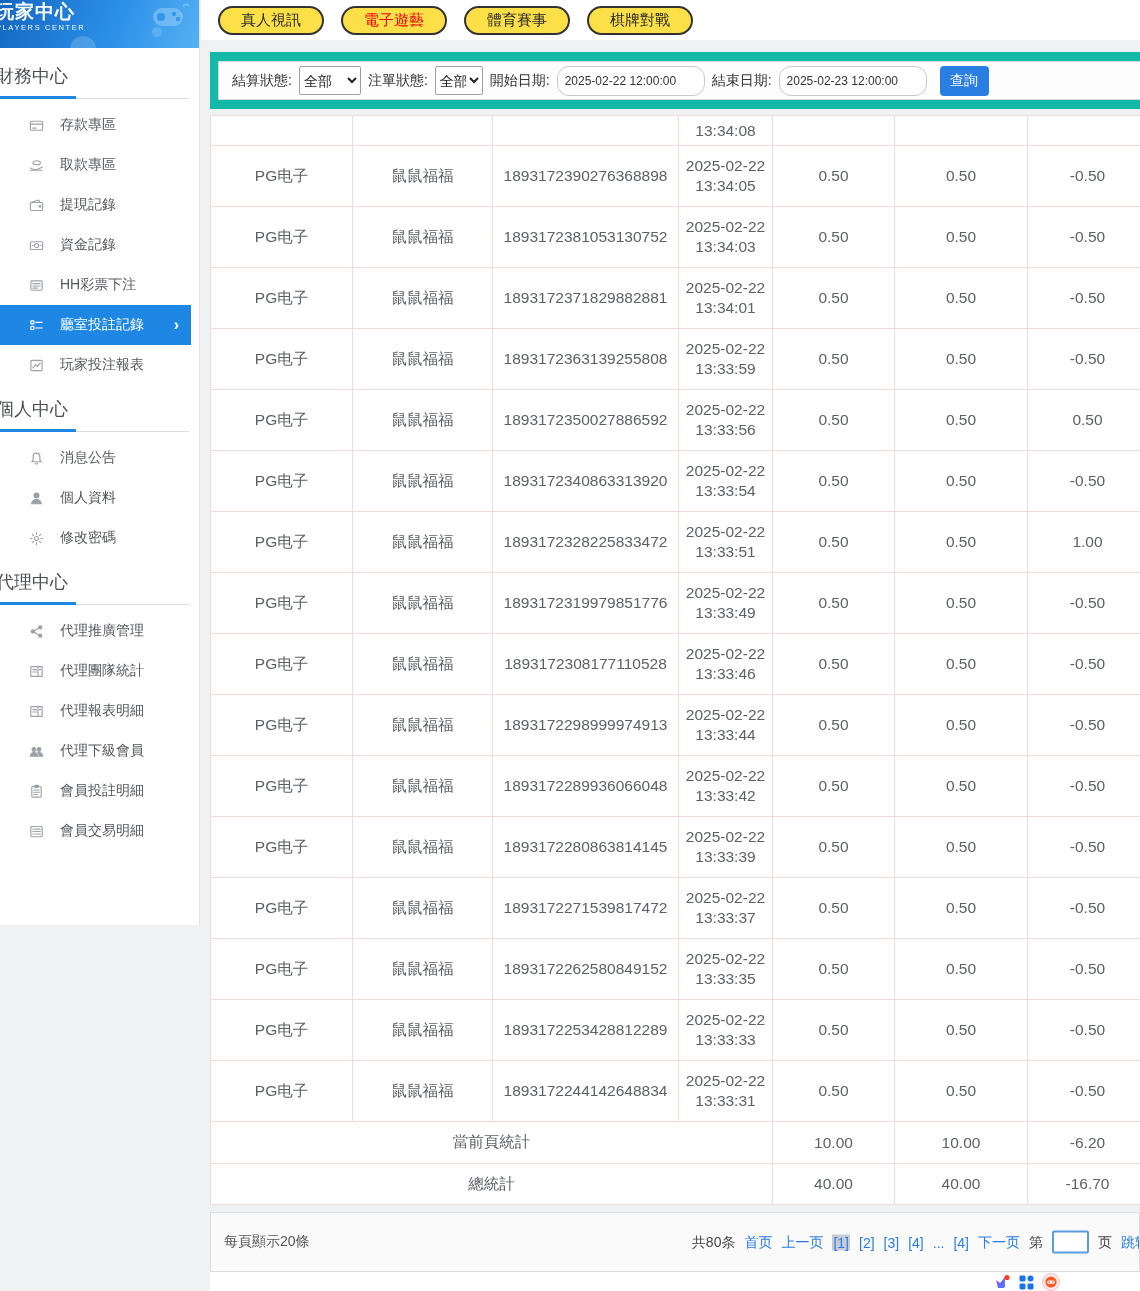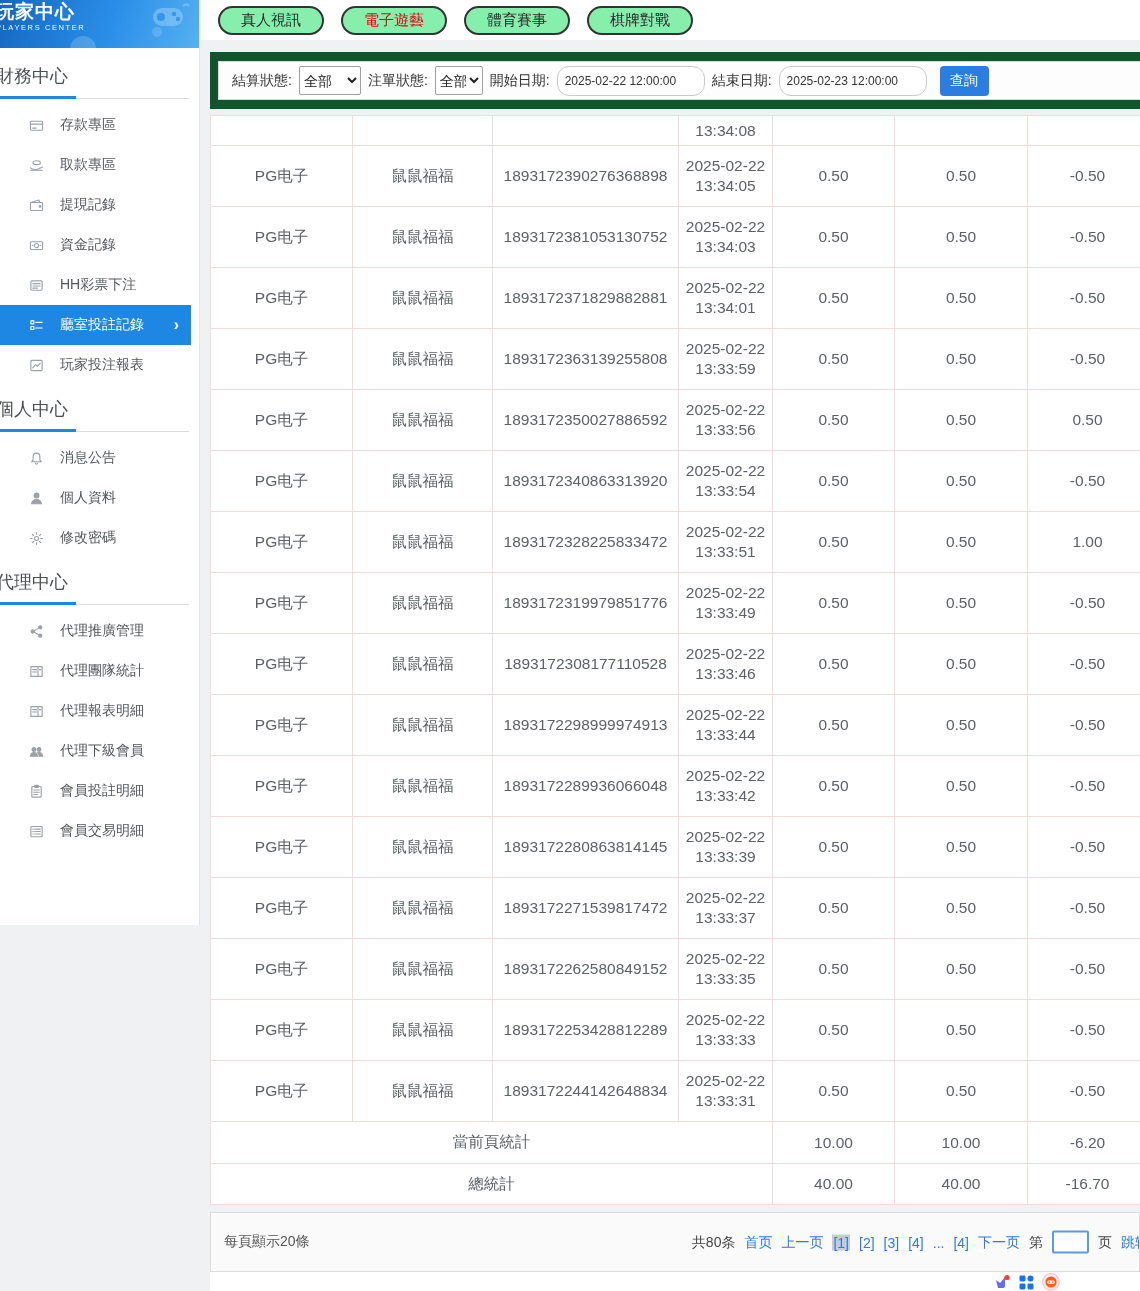--- a/index.html
+++ b/index.html
@@ -38,26 +38,26 @@
   .side-item.selected { background:#1e87e4; color:#fff; width:191px; }
   .side-item.selected .s-icon { color:#fff; }
   .chev { position:absolute; right:12px; font-size:16px; font-weight:bold; color:#fff; }
   
   .tabbar {
     position:absolute; left:201px; top:0; width:939px; height:40px; background:#fff;
     display:flex; align-items:center; gap:17px; padding-left:17px;
   }
   .tab-pill {
     height:29px; padding:0 21px; border:2px solid #333; border-radius:16px;
-    background:#86efac; display:flex; align-items:center; font-size:15px; color:#2b2b2b;
+    background:#fde047; display:flex; align-items:center; font-size:15px; color:#2b2b2b;
     font-family:Liberation Sans, sans-serif; cursor:pointer; white-space:nowrap;
   }
   .tab-pill.selected { color:#e60012; }
   
-  .filter-panel { position:absolute; left:210px; top:52px; width:930px; height:57px; background:#14532d; }
+  .filter-panel { position:absolute; left:210px; top:52px; width:930px; height:57px; background:#14b8a6; }
   .filter-box {
     position:absolute; left:8px; top:9px; right:-2px; height:39px;
     border:1px solid #d8d8d8; background:#fdfdfd;
     display:flex; align-items:center; gap:7px; padding-left:13px;
   }
   .f-label { font-size:14px; color:#333; white-space:nowrap; }
   .f-select { height:29px; font-size:14px; color:#222; background:#fff; border:1px solid #9f9f9f; border-radius:2px; font-family:inherit; }
   .f-select.w1 { width:62px; }
   .f-select.w2 { width:48px; }
   .f-input {

